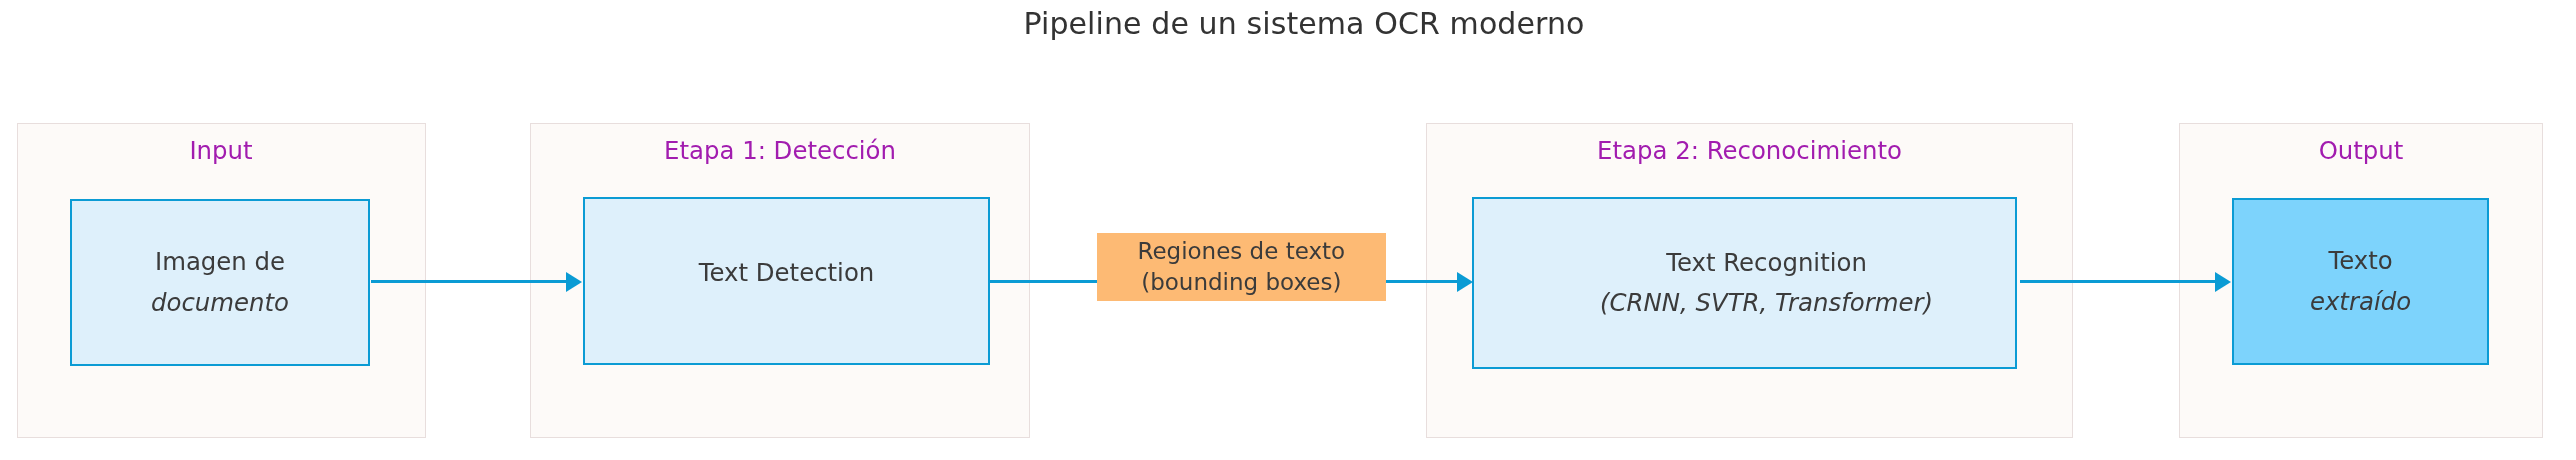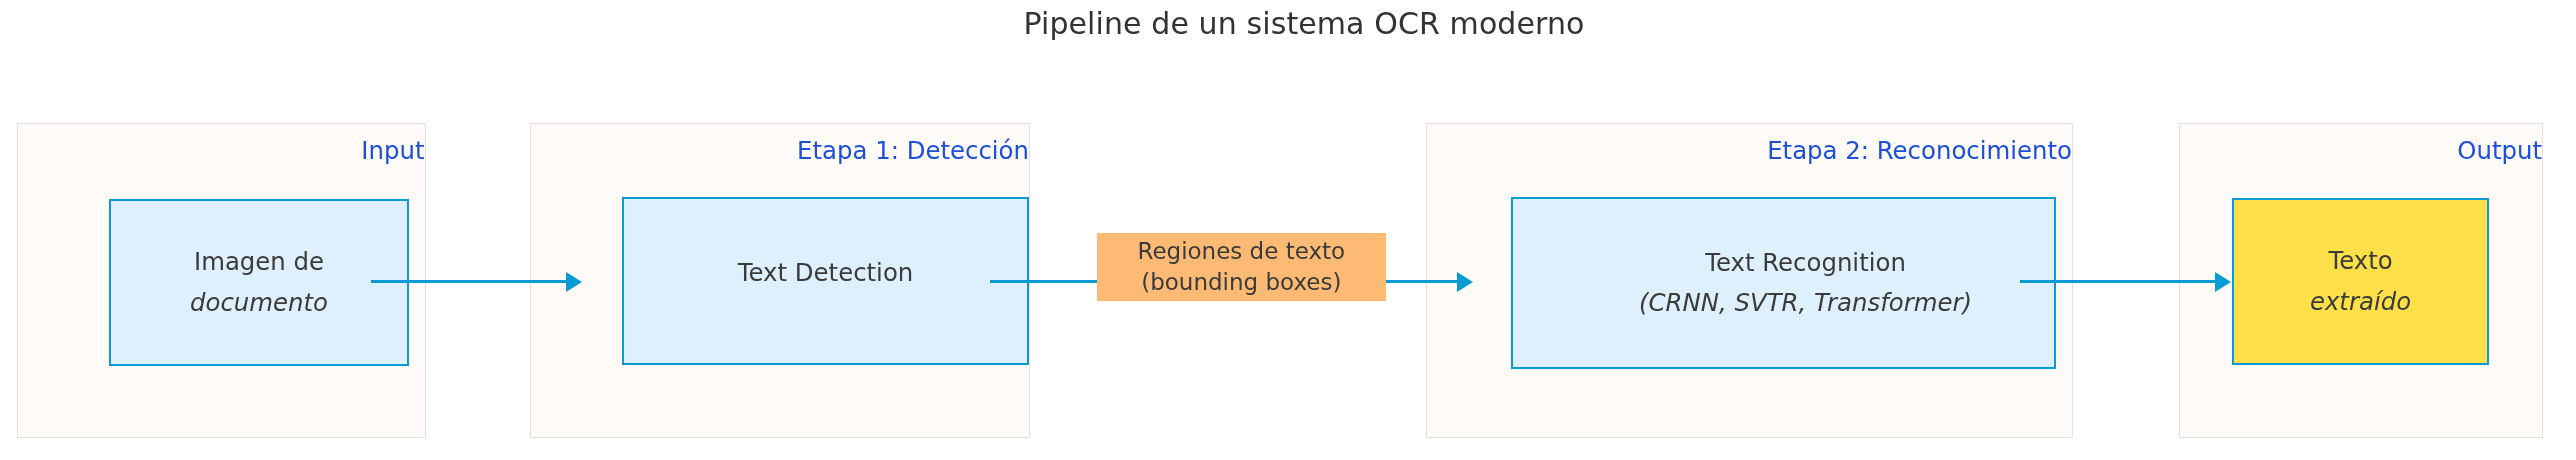--- a/index.html
+++ b/index.html
@@ -35,40 +35,40 @@
     position: absolute;
     background: #fdfaf8;
     border: 1.4px solid #e8dedd;
     box-sizing: border-box;
   }
   .cluster-label {
     position: absolute;
     top: 11.5px;
     left: 0;
     width: 100%;
-    text-align: right;
+    text-align: center;
     font-size: 24.4px;
-    color: #1d4ed8;
+    color: #a21caf;
     white-space: nowrap;
   }
   .node {
     position: absolute;
     box-sizing: border-box;
     border: 2.9px solid #0b9bd4;
     display: flex;
     flex-direction: column;
     align-items: center;
     justify-content: center;
     text-align: center;
     font-size: 24.4px;
     color: #3b3b3b;
     line-height: 1.0;
   }
-  .node.blue  { background: #def0fb; margin-left: 39px; }
-  .node.green { background: #fde047; align-items: center; }
+  .node.blue  { background: #def0fb; }
+  .node.green { background: #7dd3fc; align-items: center; }
   .node .line1 { display: block; margin-bottom: 16px; }
   .node .line2 { display: block; font-style: italic; }
   .edge-line {
     position: absolute;
     height: 2.9px;
     background: #0b9bd4;
   }
   .edge-head {
     position: absolute;
     width: 0; height: 0;

